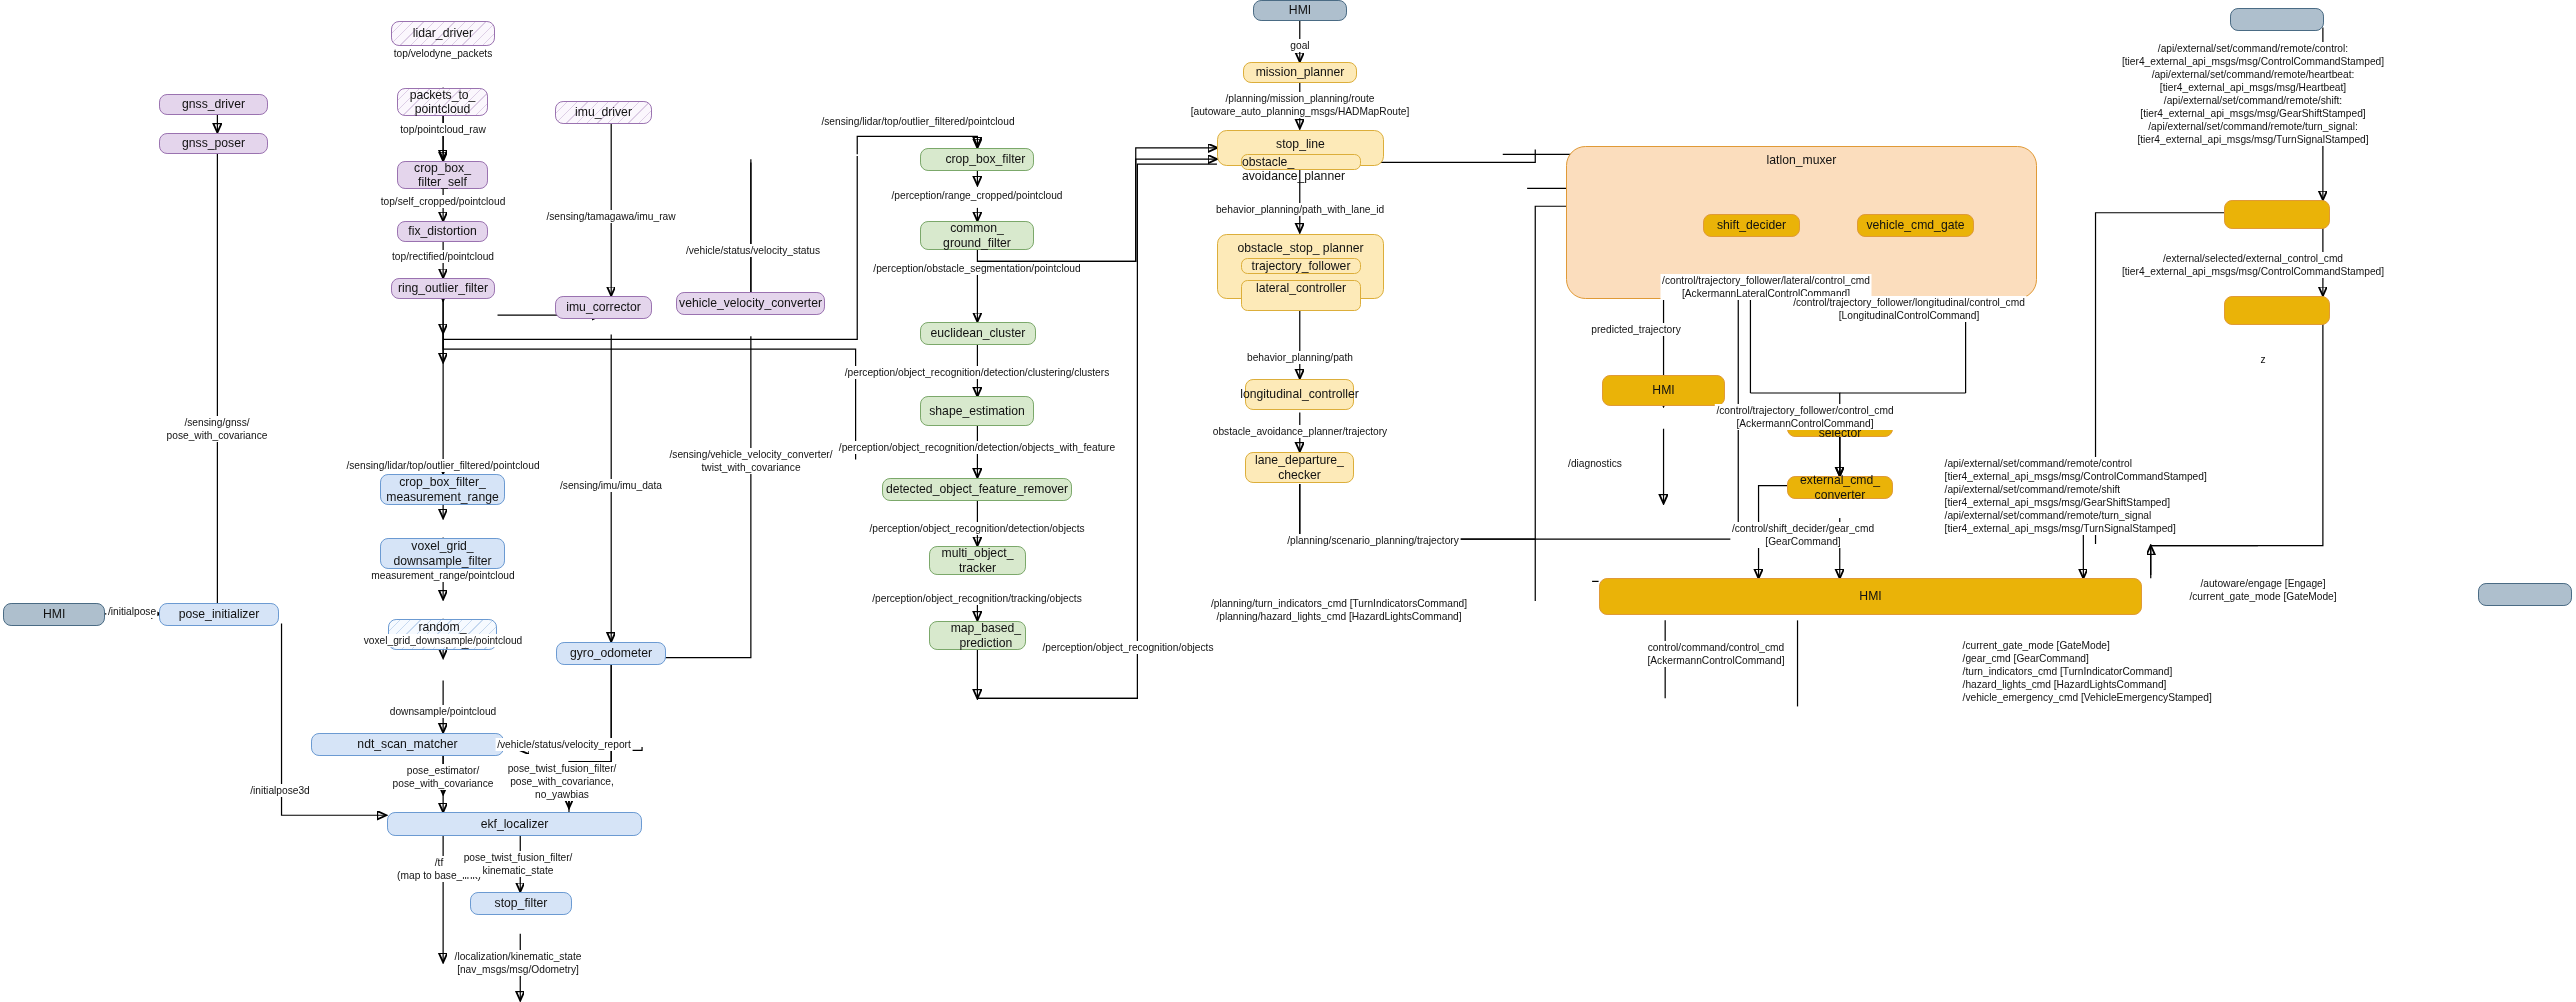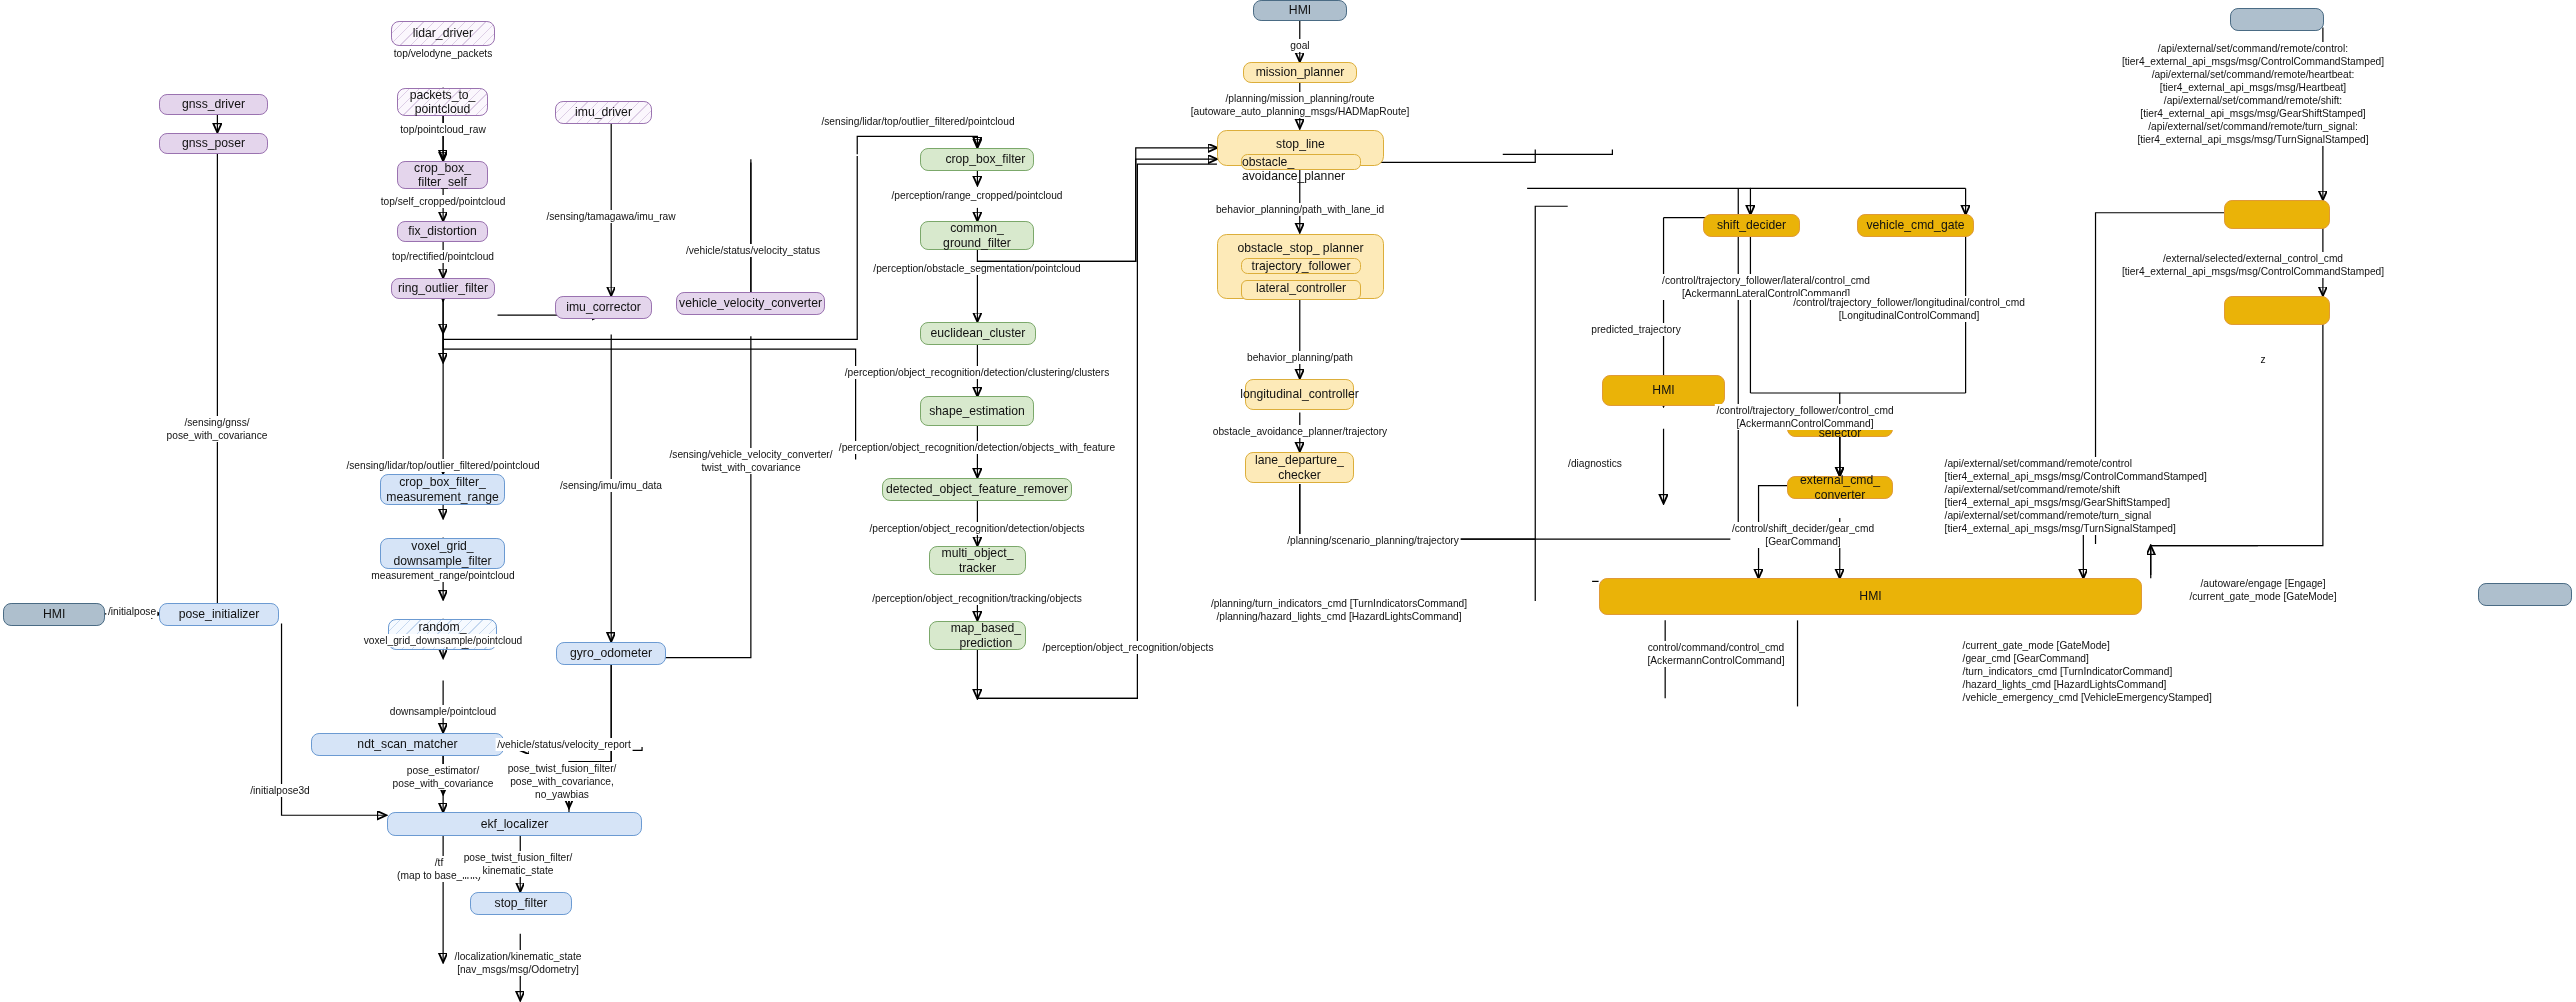--- a/index.html
+++ b/index.html
@@ -186,24 +186,27 @@
 avoidance_planner</span>
   </div>
 
   <div class="group g-plan" style="left:1217px;top:234px;width:167px;height:65px;border-radius:9.7px;">
     <div class="group-title">obstacle_stop_
 planner</div>
   </div>
   <div class="sub s-plan" style="left:1241px;top:258px;width:120px;height:16.2px;">
     <span>trajectory_follower</span>
   </div>
-  <div class="sub s-plan" style="left:1241px;top:280px;width:120px;height:20px;border-radius:6px;">
+  <div class="sub s-plan" style="left:1241px;top:280px;width:120px;height:31px;">
     <span>lateral_controller</span>
   </div>
 
+  <div class="group g-ctrl" style="left:1566px;top:146px;width:471px;height:153px;">
+    <div class="group-title">latlon_muxer</div>
+  </div>
 
   <div class="node n-sensing-d" style="left:391px;top:21px;width:104px;height:25px;">
     <span>lidar_driver</span></div>
   <div class="node n-sensing-d" style="left:397px;top:88px;width:91px;height:28.4px;">
     <span>packets_to_
 pointcloud</span></div>
   <div class="node n-sensing" style="left:397px;top:161px;width:91px;height:28px;">
     <span>crop_box_
 filter_self</span></div>
   <div class="node n-sensing" style="left:397px;top:221px;width:91px;height:21px;">

